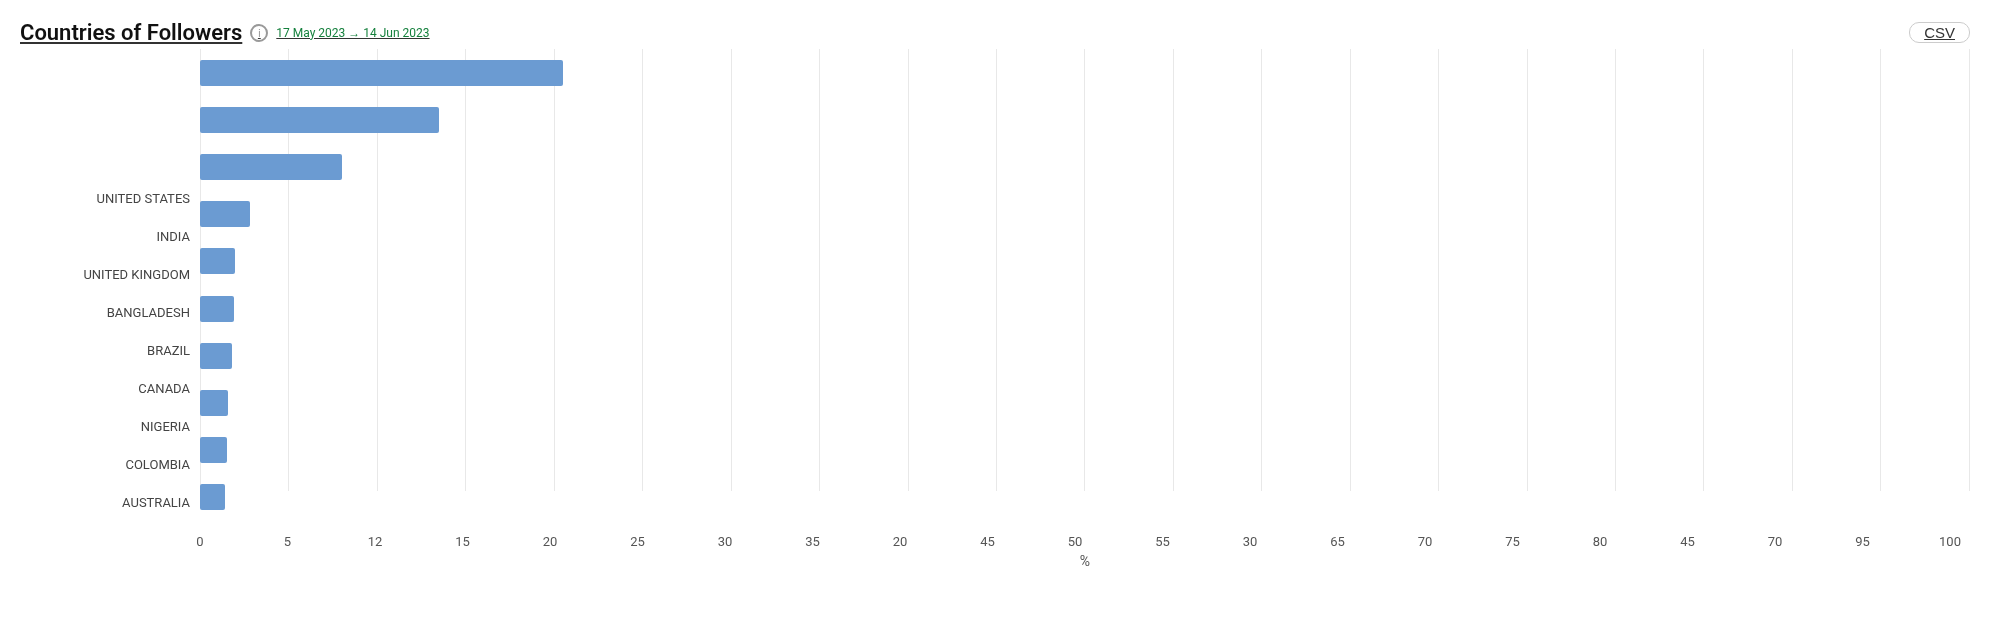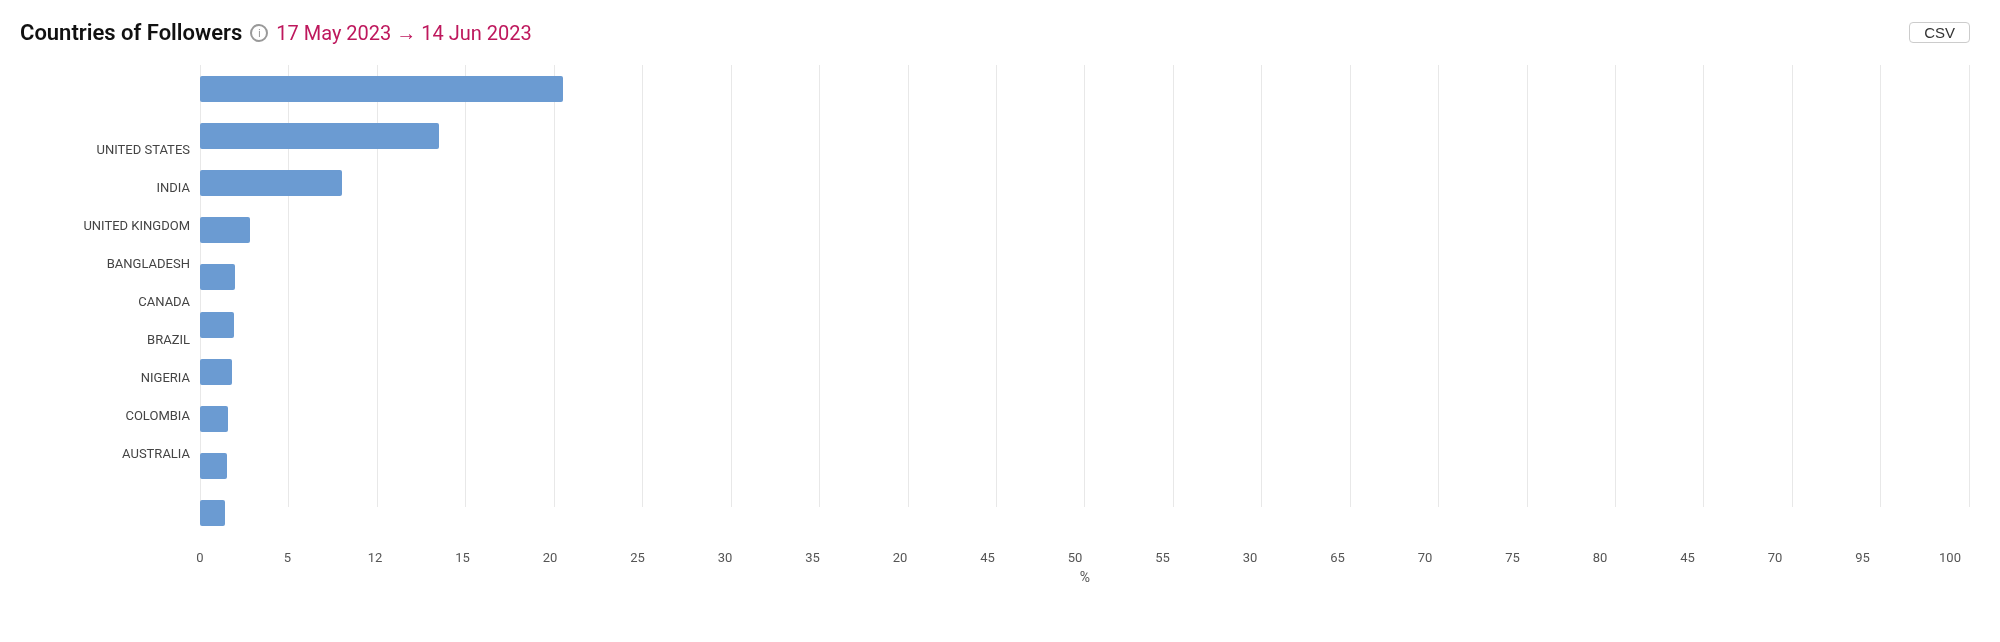--- a/index.html
+++ b/index.html
@@ -14,21 +14,22 @@
     .container {
       padding: 20px 30px 20px 20px;
       position: relative;
       width: 2000px;
       height: 642px;
     }
     .header {
       display: flex;
       align-items: center;
       justify-content: space-between;
-      margin-bottom: 20px;
+      margin-bottom: 4px;
+      text-decoration: underline;
     }
     .title-area {
       display: flex;
       align-items: center;
       gap: 8px;
     }
     .title {
       font-size: 22px;
       font-weight: 600;
       color: #111;
@@ -39,47 +40,47 @@
       border: 2px solid #999;
       border-radius: 50%;
       display: flex;
       align-items: center;
       justify-content: center;
       font-size: 11px;
       color: #999;
       cursor: pointer;
     }
     .date-range {
-      font-size: 20px;
-      color: #be185d;
+      font-size: 12px;
+      color: #15803d;
     }
     .csv-button {
       border: 1px solid #ccc;
       background: #fff;
-      border-radius: 4px;
+      border-radius: 10px;
       padding: 1px 14px;
       font-size: 15px;
       cursor: pointer;
       color: #333;
     }
     .chart-area {
       display: flex;
       flex-direction: column;
       width: 100%;
       height: 520px;
     }
     .chart-inner {
       display: flex;
       flex: 1;
       position: relative;
     }
     .y-labels {
       display: flex;
       flex-direction: column;
-      justify-content: center;
+      justify-content: flex-end;
       width: 180px;
       flex-shrink: 0;
       padding-right: 10px;
       padding-bottom: 30px;
     }
     .y-label {
       font-size: 13px;
       color: #444;
       text-align: right;
       display: flex;
@@ -168,22 +169,22 @@
     <button class="csv-button">CSV</button>
   </div>
 
   <div class="chart-area">
     <div class="chart-inner">
       <div class="y-labels" id="y-labels">
           <div class="y-label">UNITED STATES</div>
           <div class="y-label">INDIA</div>
           <div class="y-label">UNITED KINGDOM</div>
           <div class="y-label">BANGLADESH</div>
+          <div class="y-label">BRAZIL</div>
           <div class="y-label">CANADA</div>
-          <div class="y-label">BRAZIL</div>
           <div class="y-label">NIGERIA</div>
           <div class="y-label">COLOMBIA</div>
           <div class="y-label">AUSTRALIA</div>
         </div>
       <div class="bars-and-grid">
         <div class="bars-container" id="bars-container">
           <div class="grid-lines" id="grid-lines">
               <div class="grid-line"></div>
               <div class="grid-line"></div>
               <div class="grid-line"></div>

